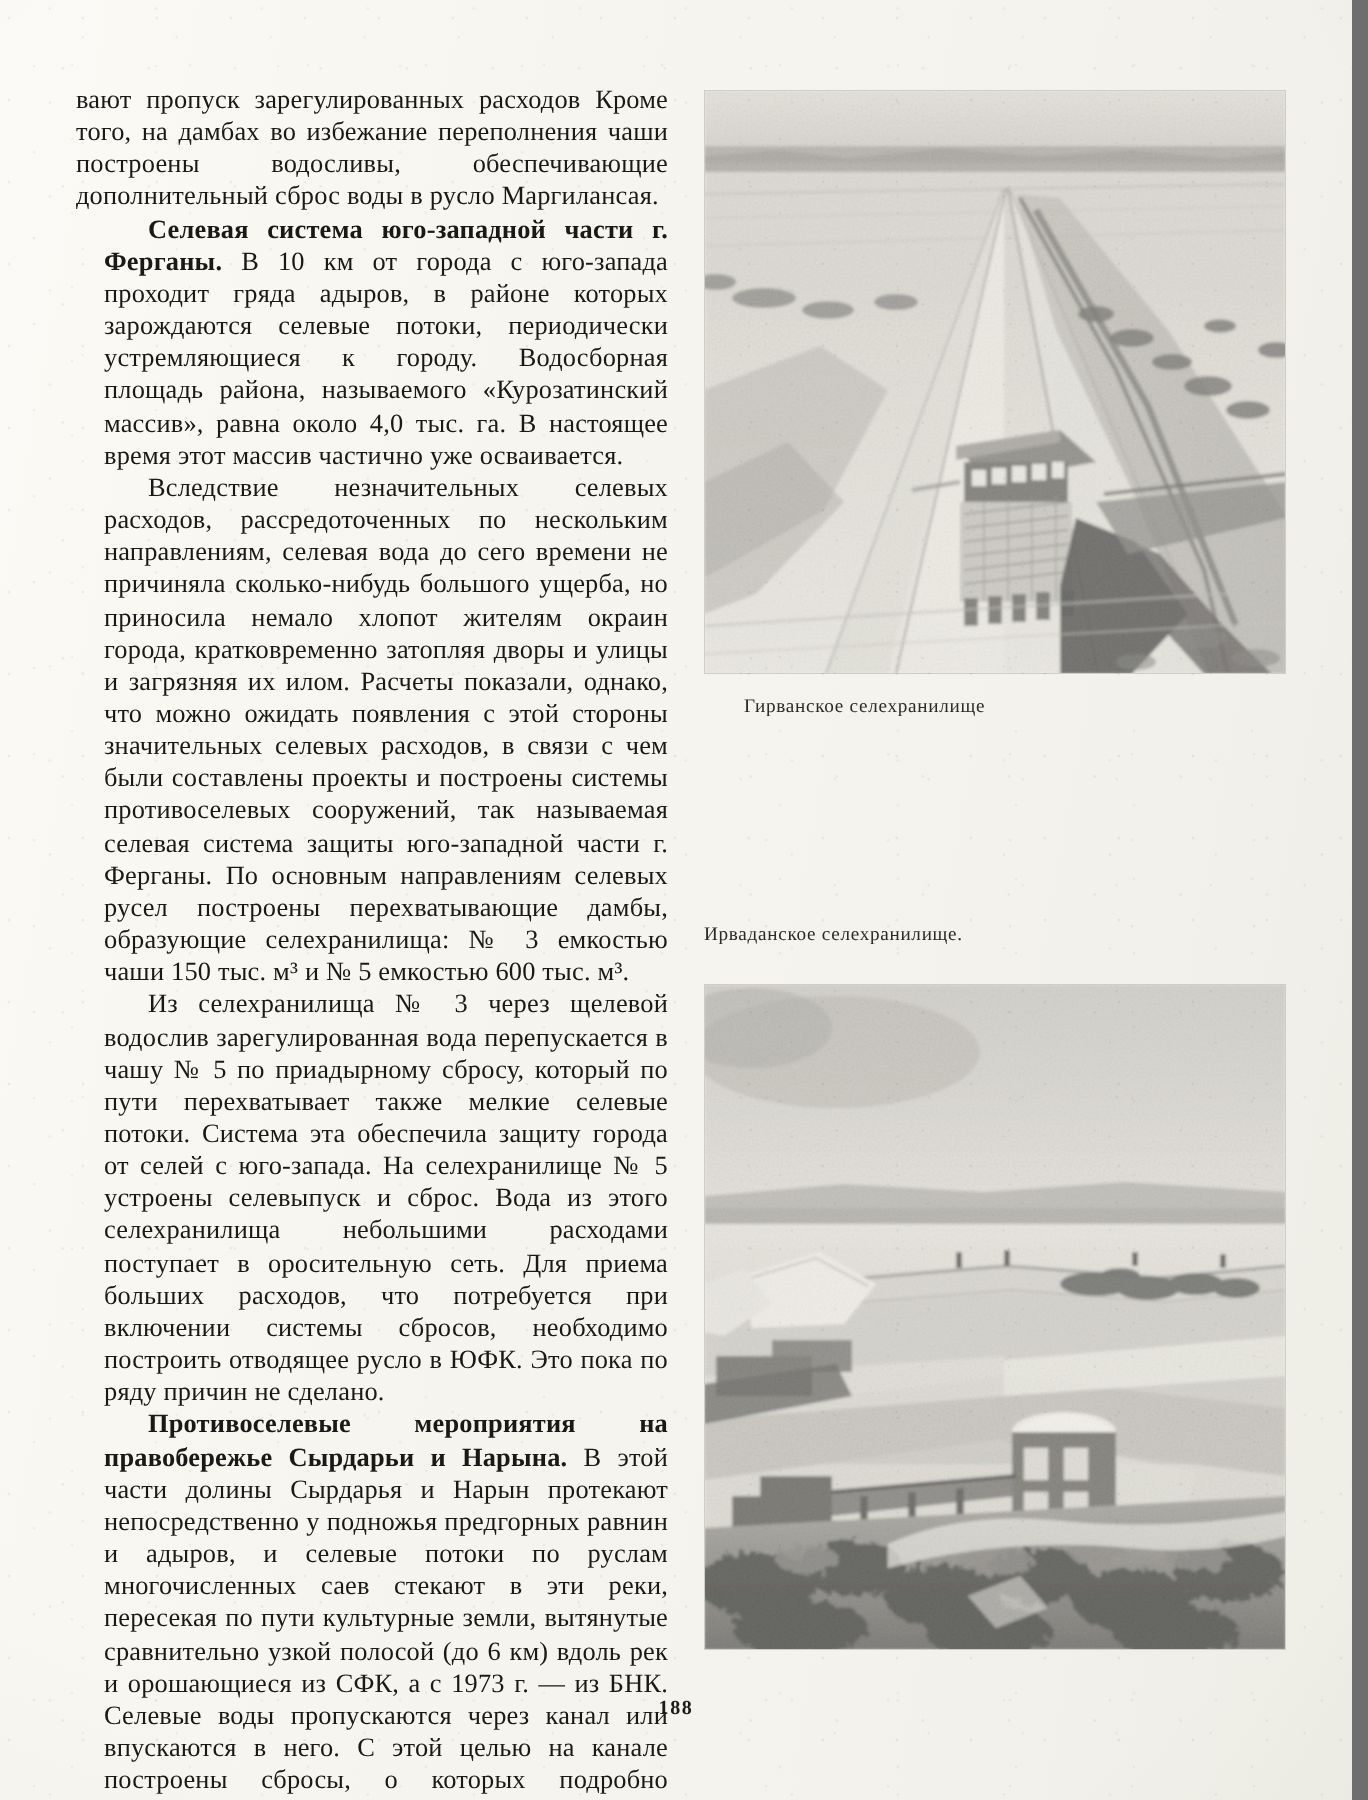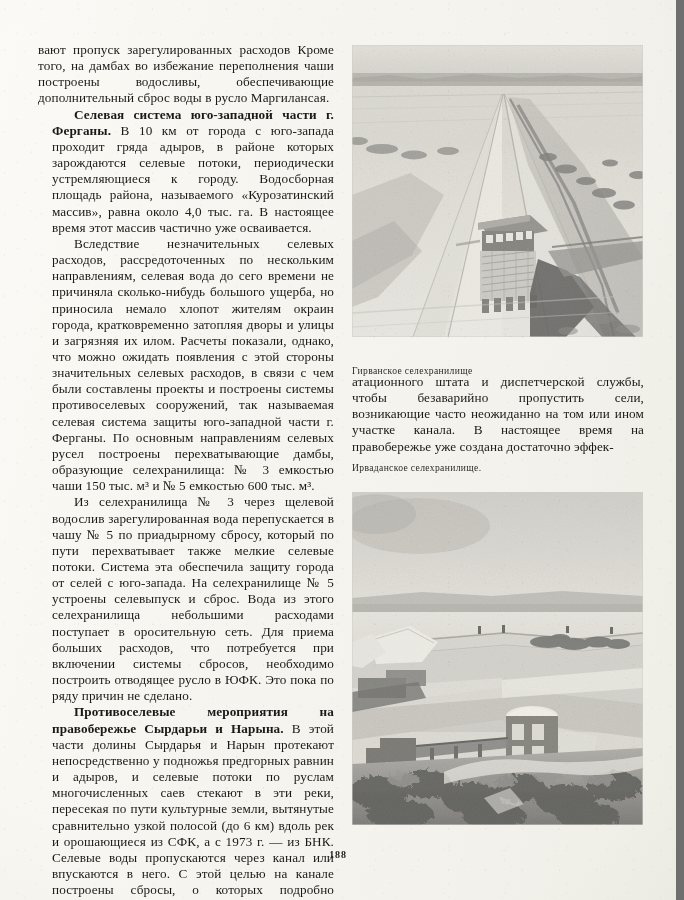--- a/index.html
+++ b/index.html
@@ -95,23 +95,22 @@
     filter: contrast(1.04) brightness(1.01);
   }
   .caption {
     position: absolute;
     font-size: 9.6px;
     color: #2b2a27;
     letter-spacing: 0.35px;
     white-space: nowrap;
   }
   .cap-top {
-    left: 352px;
+    left: 372px;
     top: 348px;
-    margin-top: 17px;
   }
   .cap-bottom {
     left: 352px;
     top: 462px;
   }
 
   
   .folio {
     position: absolute;
     left: 0;
@@ -285,25 +284,20 @@
         </g>
       </g>
 
       <rect x="0" y="0" width="291" height="292" filter="url(#grainT)" fill="#ffffff" opacity="0.30"></rect>
       <rect x="0" y="0" width="291" height="292" fill="none" stroke="#cbc8c0" stroke-width="1"></rect>
     </svg>
   </div>
 
   <div class="caption cap-top">Гирванское селехранилище</div>
 
-  <div class="col-right-text">
-    <p class="body">
-      <span>атационного штата и диспетчерской службы, чтобы безаварийно пропустить сели, возникающие часто неожиданно на том или ином участке канала. В настоящее время на правобережье уже создана достаточно эффек-</span>
-    </p>
-  </div>
 
   <div class="caption cap-bottom">Ирваданское селехранилище.</div>
 
   <div class="figure fig-bottom">
     <svg class="photo" viewBox="0 0 291 333" preserveAspectRatio="none">
       <defs>
         <linearGradient id="skyB" x1="0" y1="0" x2="0" y2="1">
           <stop offset="0%" stop-color="#b9b6ae"></stop>
           <stop offset="60%" stop-color="#c6c3bb"></stop>
           <stop offset="100%" stop-color="#cfccc3"></stop>

